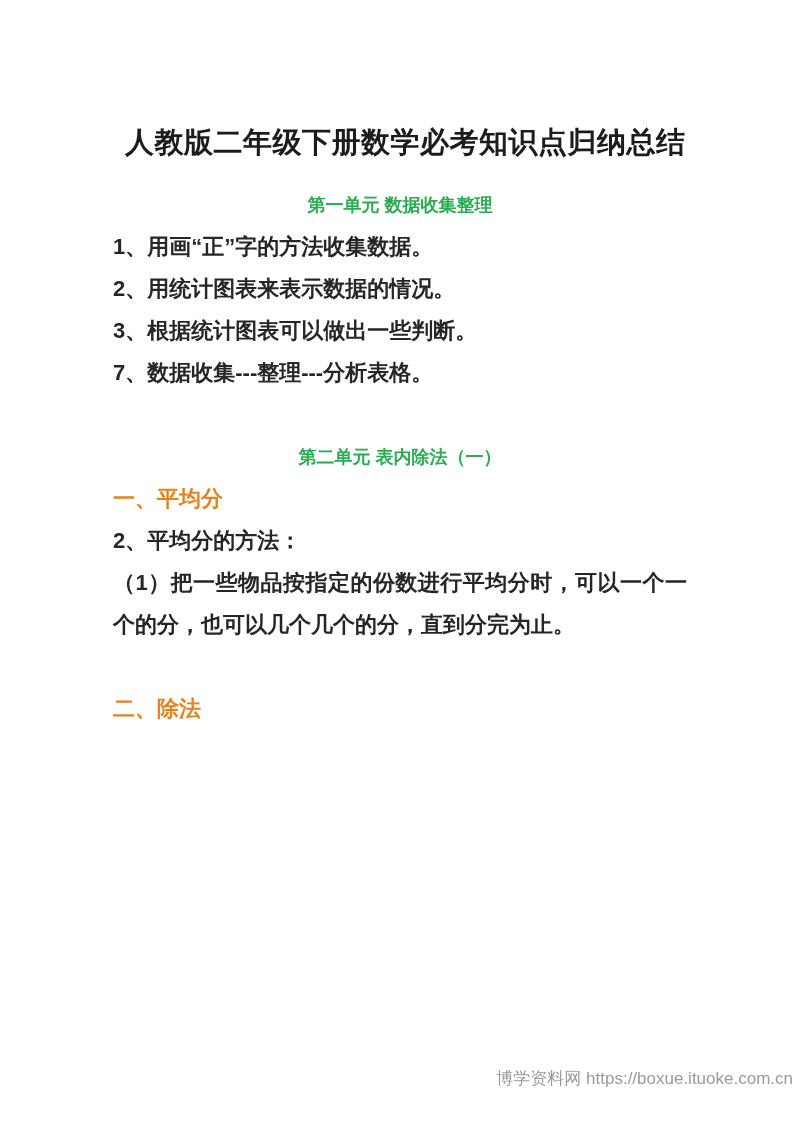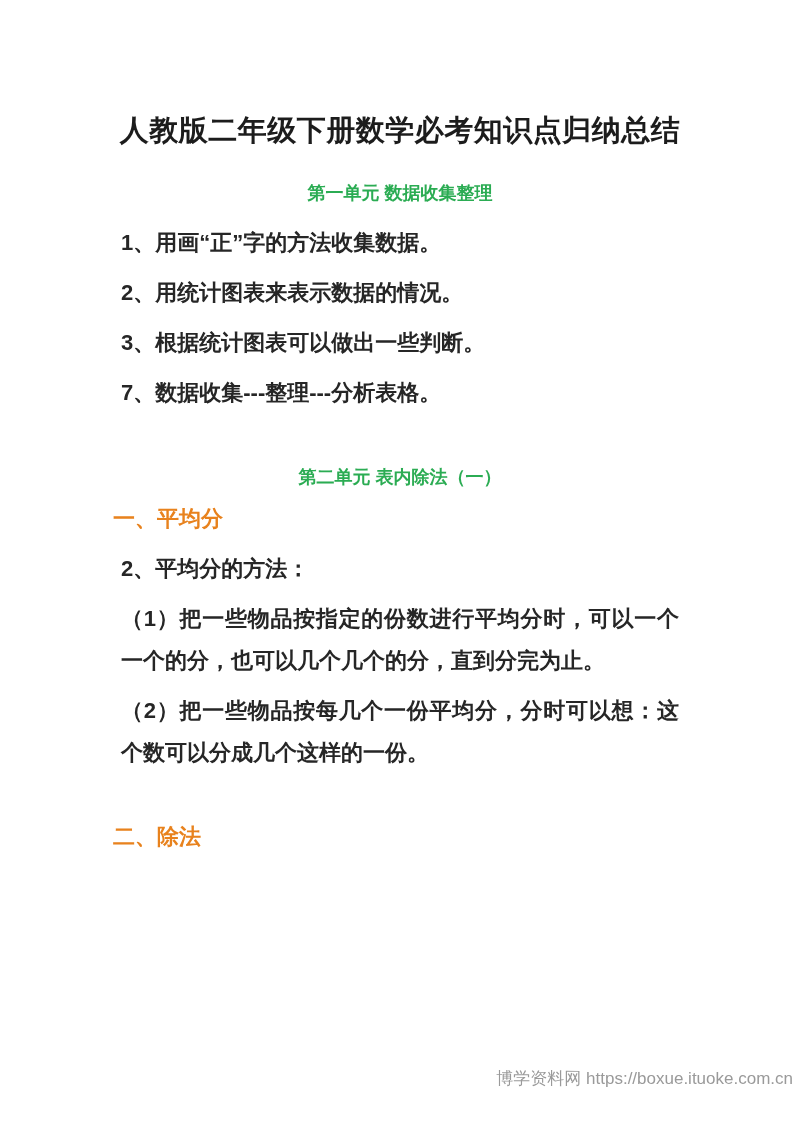--- a/index.html
+++ b/index.html
@@ -21,39 +21,39 @@
     height: 1122px;
     margin: 0 auto;
     background: #ffffff;
     box-sizing: border-box;
     padding: 112px 106px 0 113px;
     font-family: "Liberation Sans", sans-serif;
     color: var(--ink);
     overflow: hidden;
   }
   .doc-title {
-    margin: 0;
+    margin: 12px;
     font-size: 29px;
     line-height: 36px;
     font-weight: 700;
     text-align: center;
     color: var(--title-ink);
     letter-spacing: 0.5px;
     white-space: nowrap;
   }
   .unit-heading {
     margin: 24px 0 0 0;
     font-size: 18px;
     line-height: 42px;
     font-weight: 700;
     text-align: center;
     color: var(--green);
   }
   .body-line {
-    margin: 8px;
+    margin: 0;
     font-size: 22px;
     line-height: 42px;
     font-weight: 700;
     text-align: justify;
     text-justify: inter-ideograph;
     color: var(--ink);
   }
   .sub-heading {
     margin: 0;
     font-size: 22px;
@@ -96,20 +96,19 @@
 
   <h2 class="unit-heading gap-before">第二单元 表内除法（一）</h2>
 
   <h3 class="sub-heading">一、平均分</h3>
 
 
   <p class="body-line">2、平均分的方法：</p>
 
   <p class="body-line">（1）把一些物品按指定的份数进行平均分时，可以一个一个的分，也可以几个几个的分，直到分完为止。</p>
 
-  <p class="body-line">（2）把一些物品按每几个一份平均分，分时可以想：这个数可以分成几个这样的一份。</p>
 
   <h3 class="sub-heading gap-before">二、除法</h3>
 
 
   <div class="page-footer">博学资料网 https://boxue.ituoke.com.cn</div>
 
 </div>
 
 </body></html>

